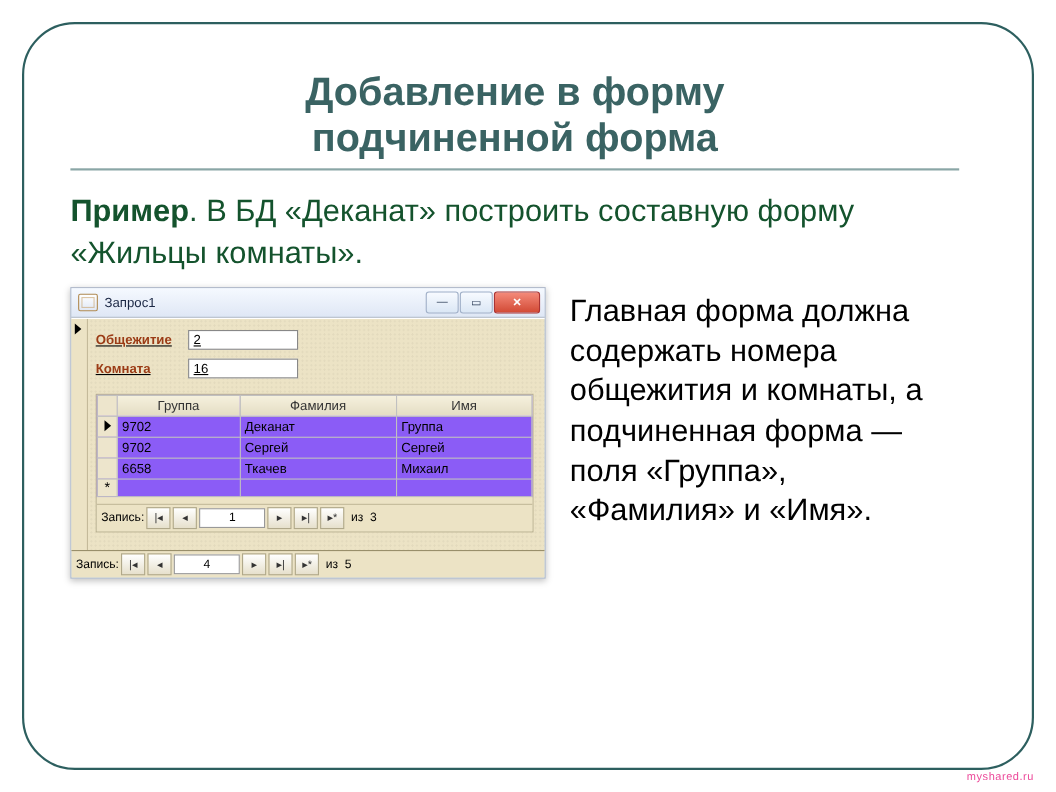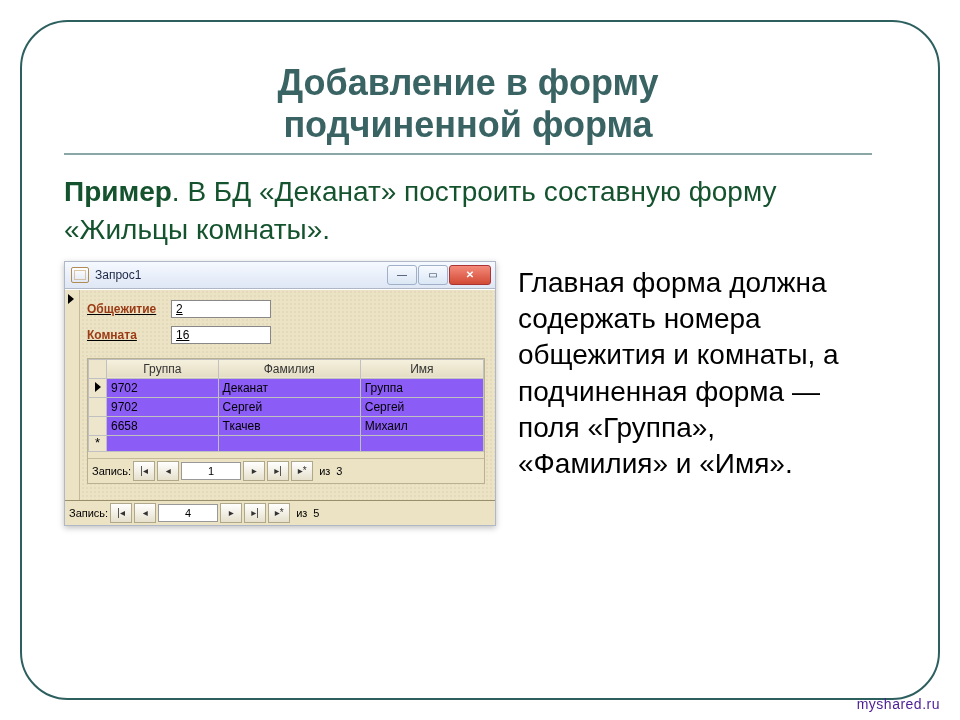--- a/index.html
+++ b/index.html
@@ -151,21 +151,21 @@
     font-size:10px; color:#333;
   }
   .nav-input{
     width:58px;height:16px;background:#fff;border:1px solid #999;
     text-align:center;font-size:11px;line-height:16px;
   }
   .nav-count{ padding-left:4px; }
   .footer-gap{ height:6px; background:#ece3c5;}
   .watermark{
     position:absolute;right:20px;bottom:8px;
-    font-size:14px;color:#4c1d95;letter-spacing:0.5px;
+    font-size:10px;color:#ec4899;letter-spacing:0.5px;
     font-family: Arial, sans-serif;
     margin-left: 27px;
   }
 </style>
 </head>
 <body>
 
 <div class="slide-frame">
   <div class="title-block">
     <h1>

